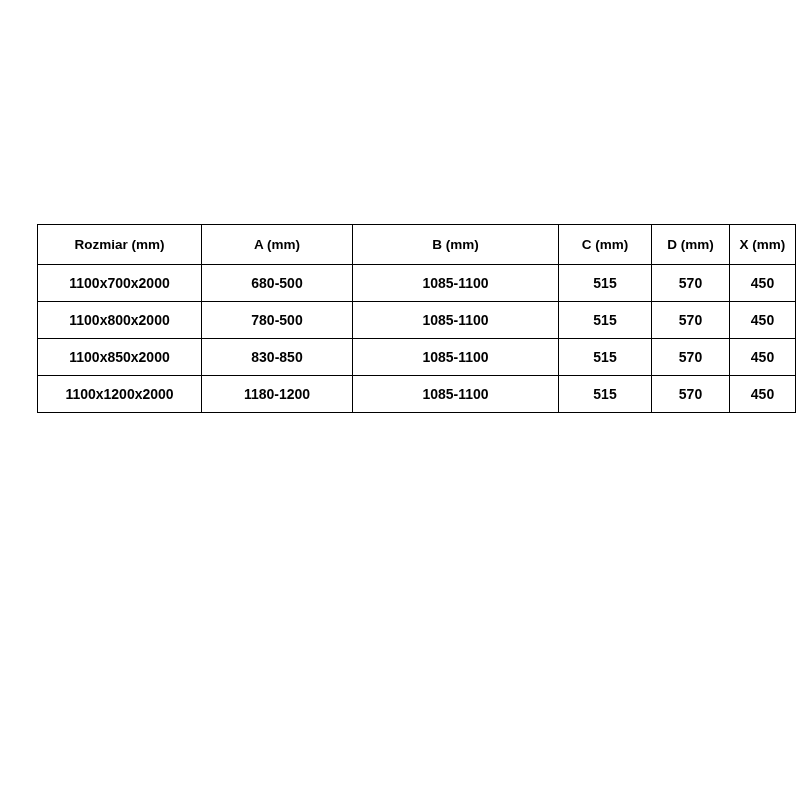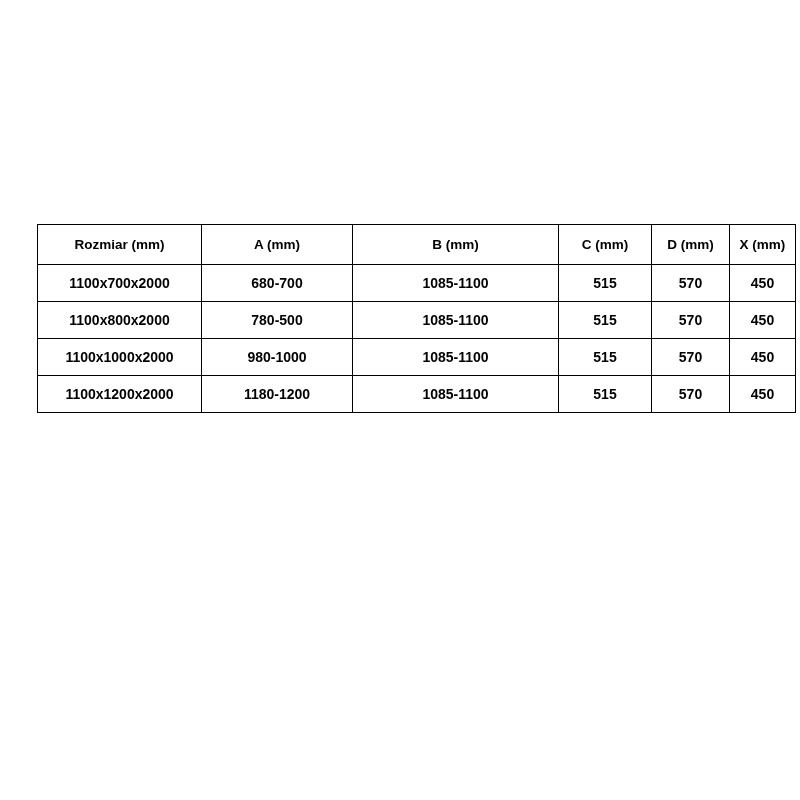--- a/index.html
+++ b/index.html
@@ -81,37 +81,37 @@
           <th>A (mm)</th>
           <th>B (mm)</th>
           <th>C (mm)</th>
           <th>D (mm)</th>
           <th>X (mm)</th>
         </tr>
       </thead>
       <tbody>
         <tr>
           <td>1100x700x2000</td>
-          <td>680-700</td>
+          <td>680-500</td>
           <td>1085-1100</td>
           <td>515</td>
           <td>570</td>
           <td>450</td>
         </tr>
         <tr>
           <td>1100x800x2000</td>
           <td>780-500</td>
           <td>1085-1100</td>
           <td>515</td>
           <td>570</td>
           <td>450</td>
         </tr>
         <tr>
-          <td>1100x1000x2000</td>
-          <td>980-1000</td>
+          <td>1100x850x2000</td>
+          <td>830-850</td>
           <td>1085-1100</td>
           <td>515</td>
           <td>570</td>
           <td>450</td>
         </tr>
         <tr>
           <td>1100x1200x2000</td>
           <td>1180-1200</td>
           <td>1085-1100</td>
           <td>515</td>

